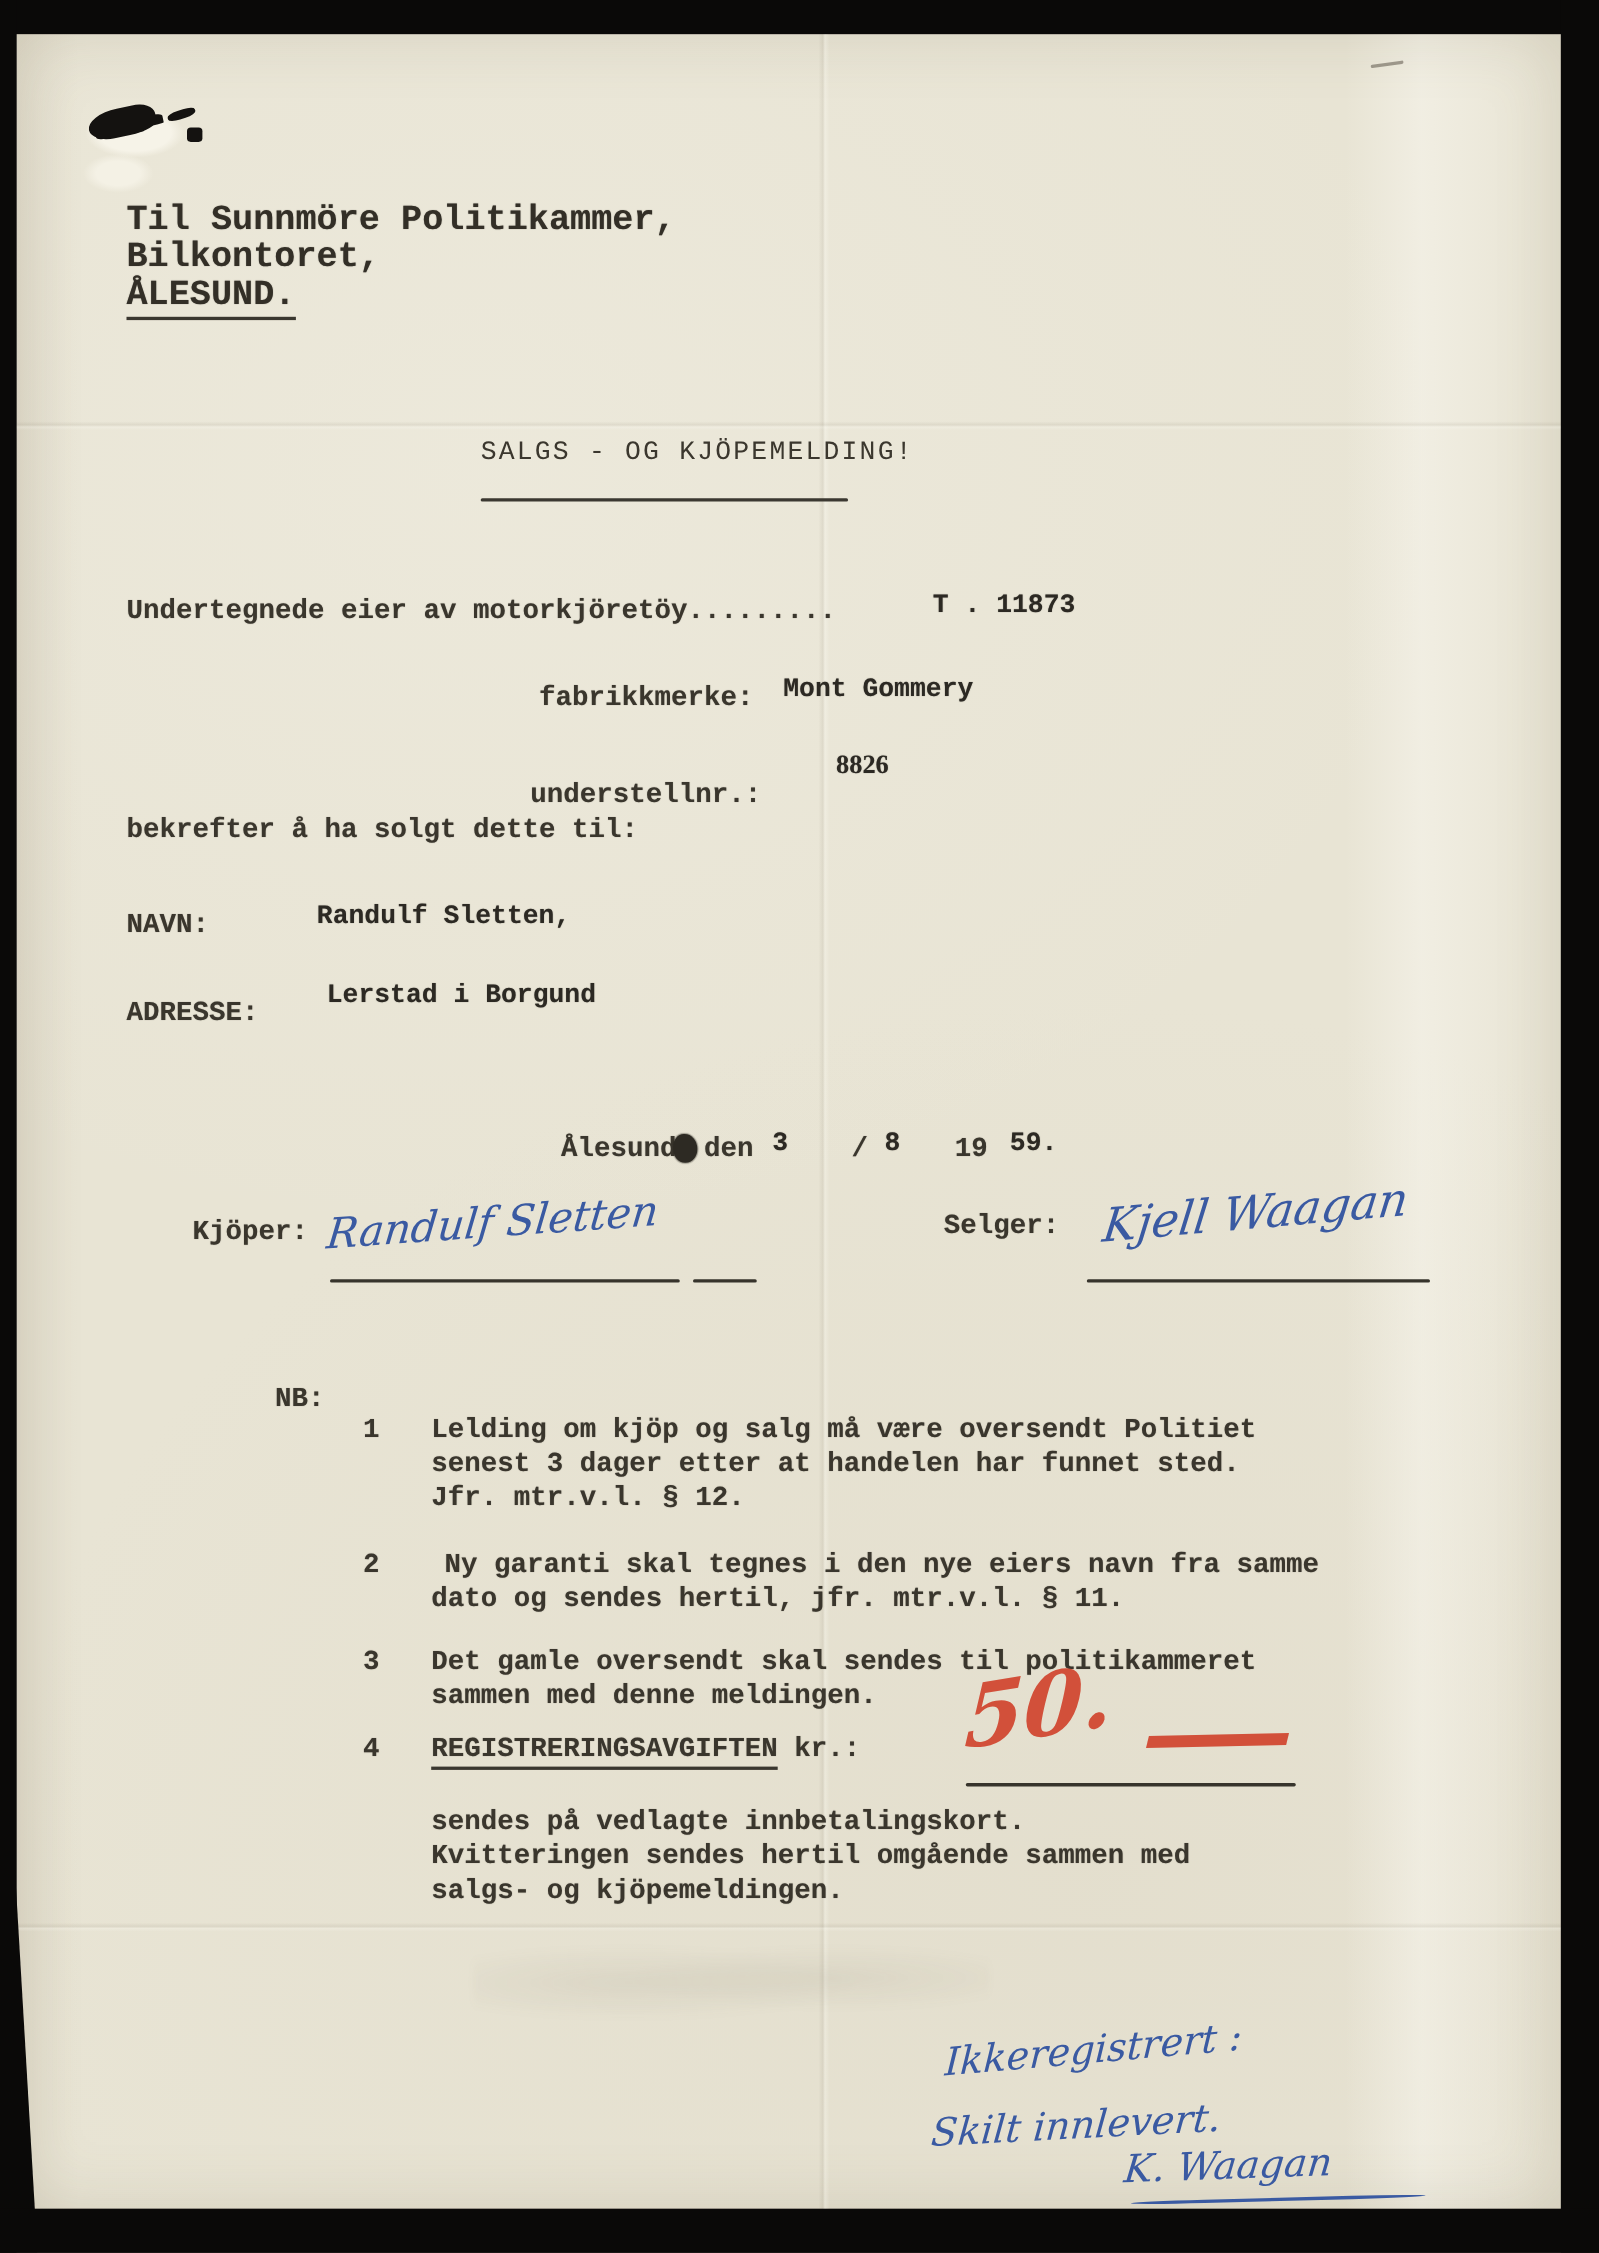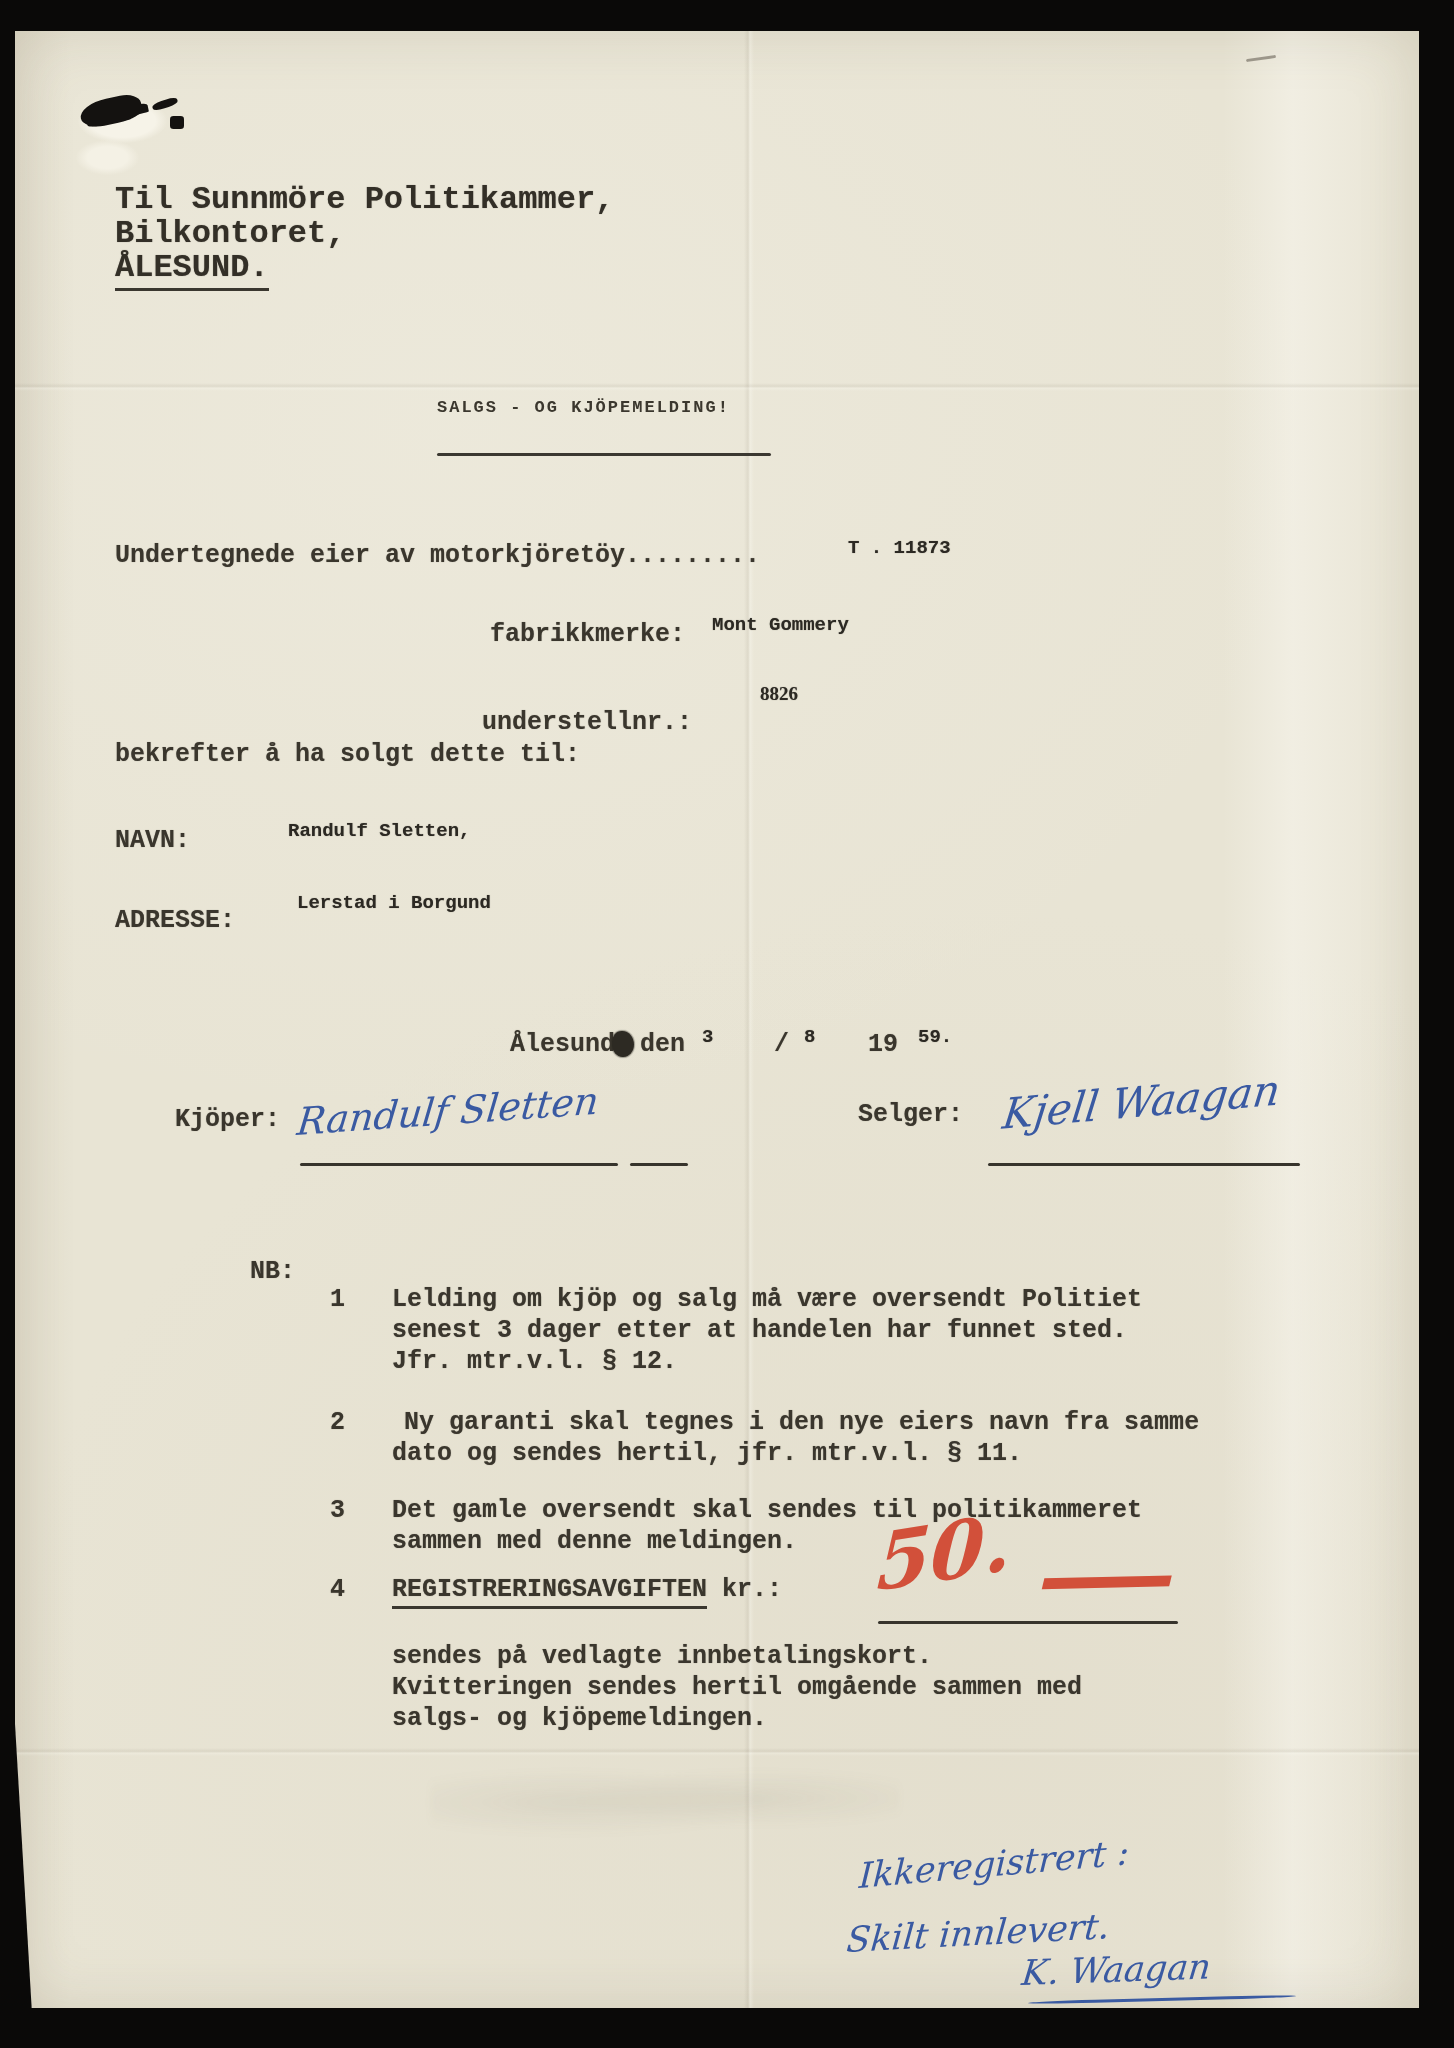--- a/index.html
+++ b/index.html
@@ -27,25 +27,25 @@
   
   .frame{position:absolute;background:#0a0908;}
   .f-top{left:0;top:0;width:1454px;height:31px;}
   .f-left{left:0;top:0;width:15px;height:2048px;}
   .f-left2{left:0;top:1700px;width:34px;height:348px;clip-path:polygon(0 0,40% 0,100% 100%,0 100%);}
   .f-right{left:1419px;top:0;width:35px;height:2048px;}
   .f-bottom{left:0;top:2008px;width:1454px;height:40px;}
   
   .tw{position:absolute;font-size:25px;font-weight:700;color:#3a362d;white-space:pre;
       text-shadow:0 0 1px rgba(58,54,45,.45);}
-  .tw-fill{position:absolute;font-size:19px;font-weight:700;color:#2c2923;white-space:pre;
+  .tw-fill{position:absolute;font-size:24px;font-weight:700;color:#2c2923;white-space:pre;
       text-shadow:0 0 1px rgba(44,41,35,.5);}
   .tw-addr{position:absolute;font-size:32px;font-weight:700;color:#332f27;white-space:pre;
       text-shadow:0 0 1px rgba(51,47,39,.5);}
-  .title{position:absolute;font-size:17px;font-weight:700;letter-spacing:2px;color:#3b372e;white-space:pre;}
+  .title{position:absolute;font-size:24px;font-weight:400;letter-spacing:2px;color:#3b372e;white-space:pre;}
   .u3{border-bottom:3px solid #3a372f;padding-bottom:2px;}
   .rule{position:absolute;background:#3b3831;border-radius:2px;}
   .hand-blue{position:absolute;font-family:"DejaVu Serif","Liberation Serif",serif;
       font-style:italic;color:#3a5aa2;white-space:pre;transform-origin:left bottom;}
   .hand-red{position:absolute;font-family:"DejaVu Serif","Liberation Serif",serif;
       font-style:italic;color:#d2503a;white-space:pre;transform-origin:left bottom;}
   .sigline{position:absolute;height:3px;background:#37342c;border-radius:2px;}
   .blueline{position:absolute;height:3px;background:#3a5aa2;border-radius:50%/100%;}
   .blot-wrap{position:absolute;left:70px;top:84px;width:150px;height:92px;}
   .blot-paperhole{position:absolute;left:0;top:0;width:150px;height:92px;

